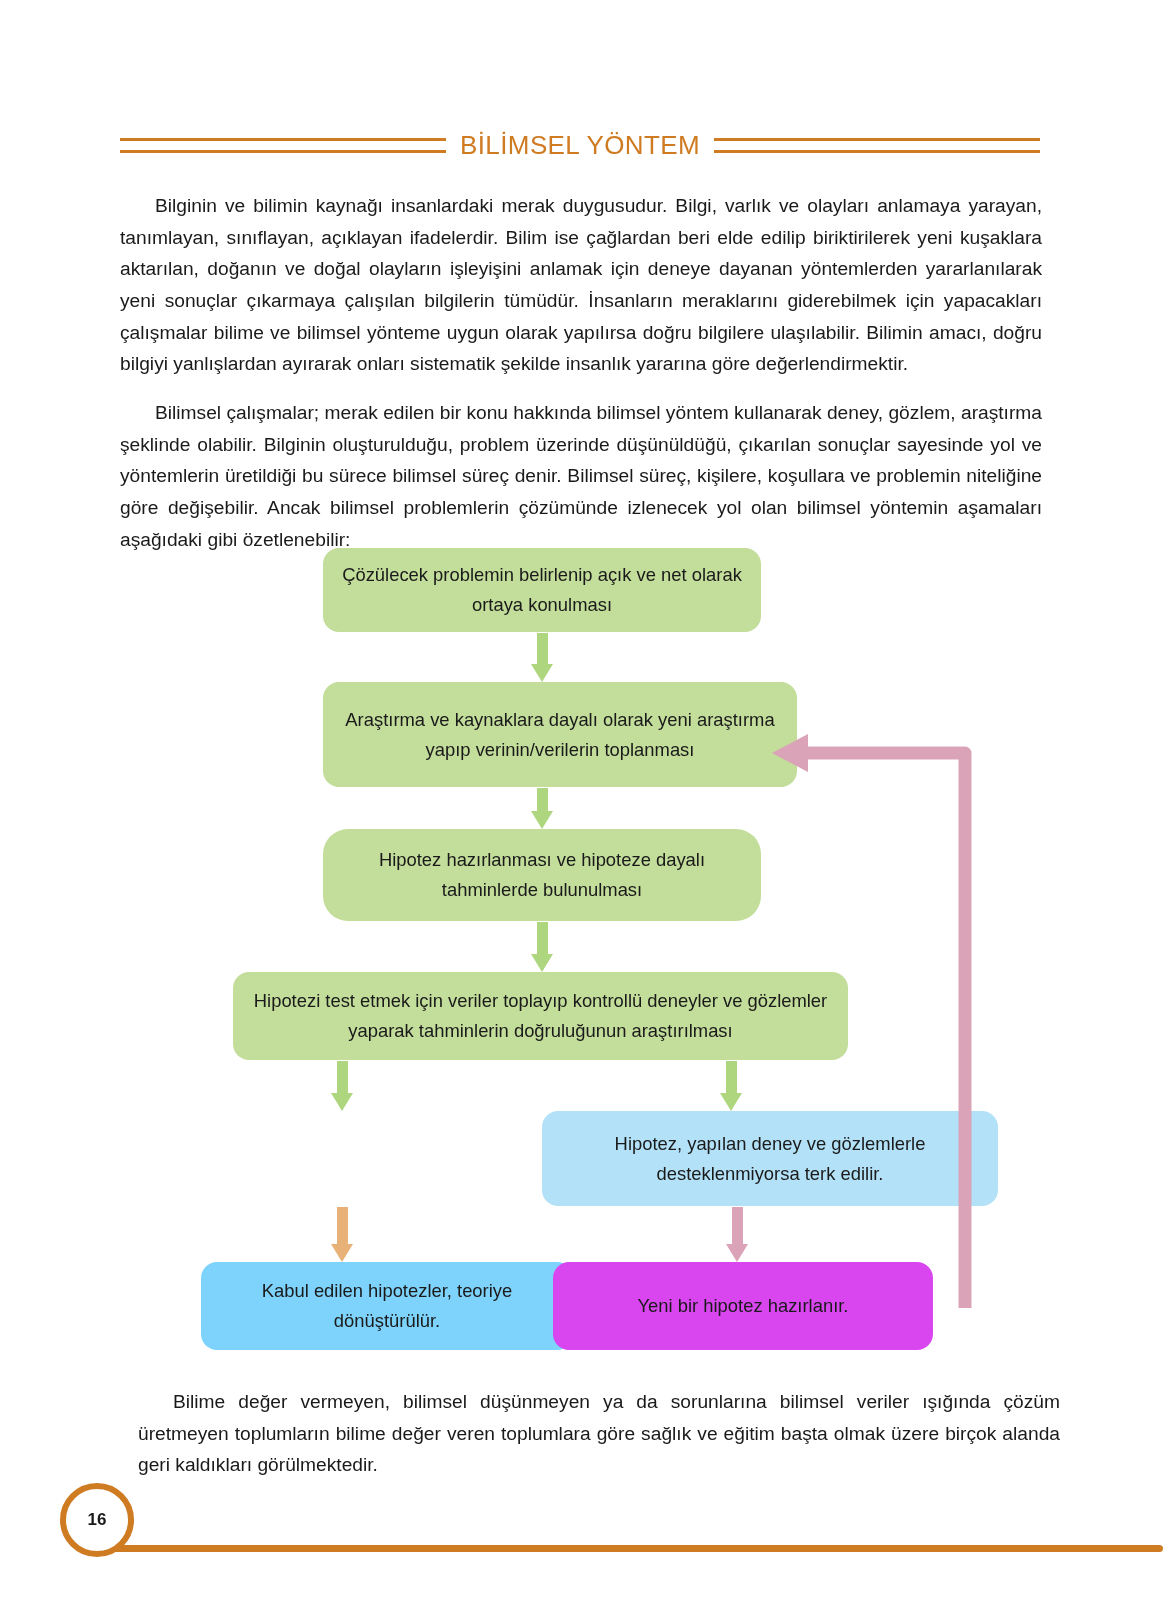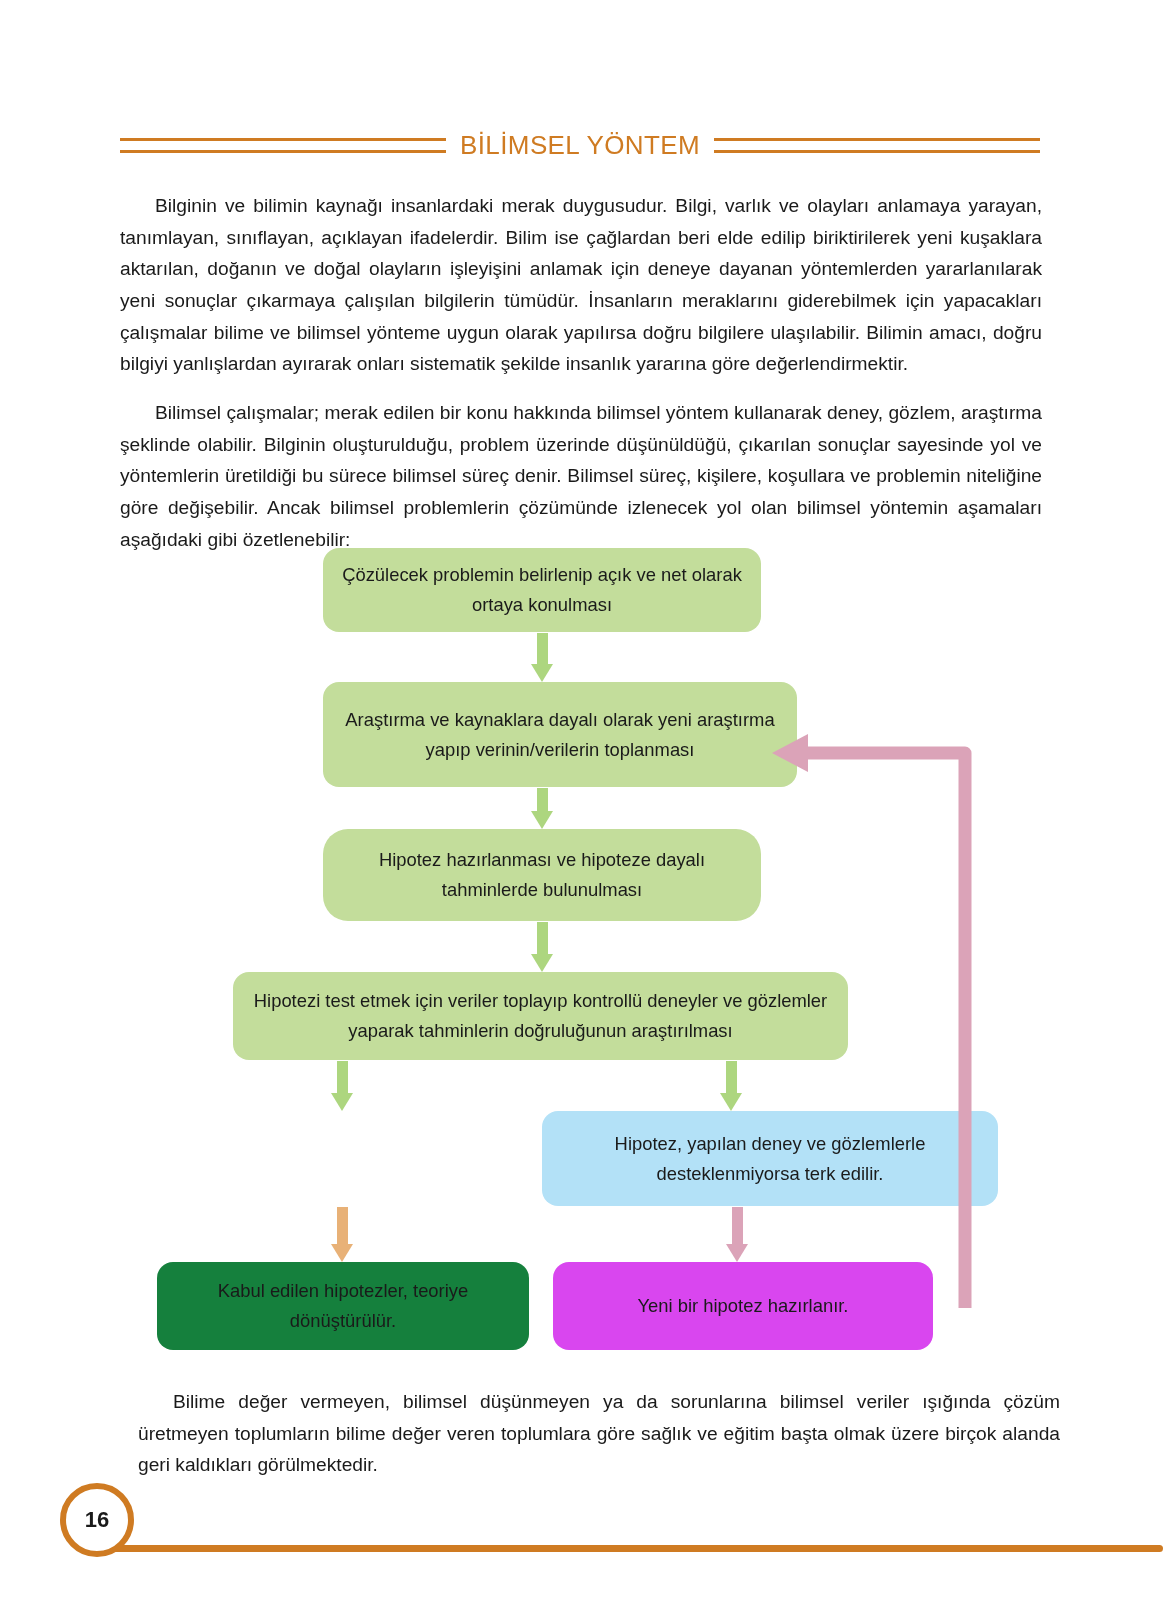--- a/index.html
+++ b/index.html
@@ -85,21 +85,21 @@
     justify-content: center;
     text-align: center;
     border-radius: 16px;
     font-size: 18.4px;
     line-height: 30px;
     color: #1a1a1a;
     padding: 6px 14px;
   }
   .node.green  { background: #c3dd9b; }
   .node.blue   { background: #b3e1f7; }
-  .node.peach  { background: #15803d; }
+  .node.peach  { background: #7dd3fc; margin-left: 44px; }
   .node.pink   { background: #d946ef; }
 
   
   #node-problem   { left: 323px; top: 541px;  width: 438px; height: 84px; }
   #node-research  { left: 323px; top: 675px;  width: 474px; height: 105px; }
   #node-hypo      { left: 323px; top: 822px;  width: 438px; height: 92px; border-radius: 25px; }
   #node-test      { left: 233px; top: 965px;  width: 615px; height: 88px; }
   #node-accept    { left: 157px; top: 1104px; width: 372px; height: 95px; }
   #node-reject    { left: 542px; top: 1104px; width: 456px; height: 95px; }
   #node-theory    { left: 157px; top: 1255px; width: 372px; height: 88px; }
@@ -164,21 +164,21 @@
     left: 60px;
     top: 1483px;
     width: 62px;
     height: 62px;
     border-radius: 50%;
     border: 6px solid #cf7b22;
     background: #ffffff;
     display: flex;
     align-items: center;
     justify-content: center;
-    font-size: 22px;
+    font-size: 17px;
     font-weight: bold;
     color: #1a1a1a;
     z-index: 3;
   }
 </style>
 </head>
 <body>
 
 <div class="page">
 

